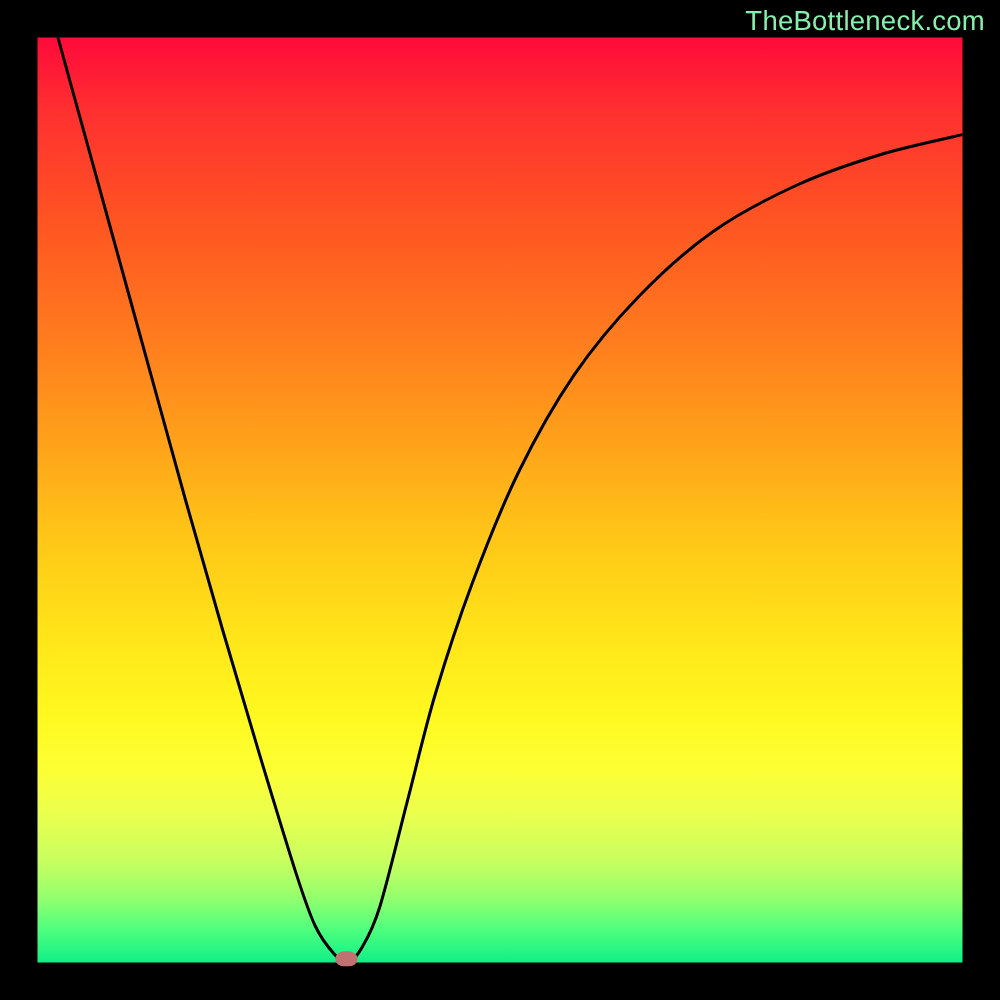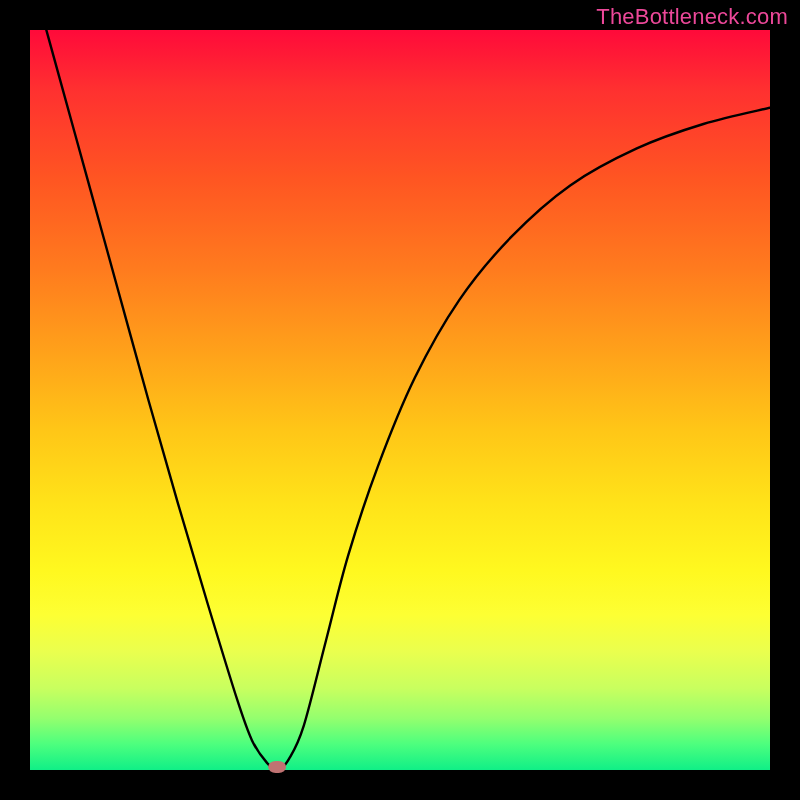--- a/index.html
+++ b/index.html
@@ -44,21 +44,21 @@
   .marker {
     position: absolute;
     border-radius: 50% / 60%;
     background: #c07272;
     transform: translate(-50%, -50%);
   }
   .watermark {
     position: absolute;
     top: 4px;
     right: 12px;
-    color: #ec4899;
+    color: #86efac;
     font-size: 22px;
     font-weight: 500;
     letter-spacing: 0.2px;
   }
   svg.curve {
     position: absolute;
     left: 0; top: 0;
     width: 100%;
     height: 100%;
   }

